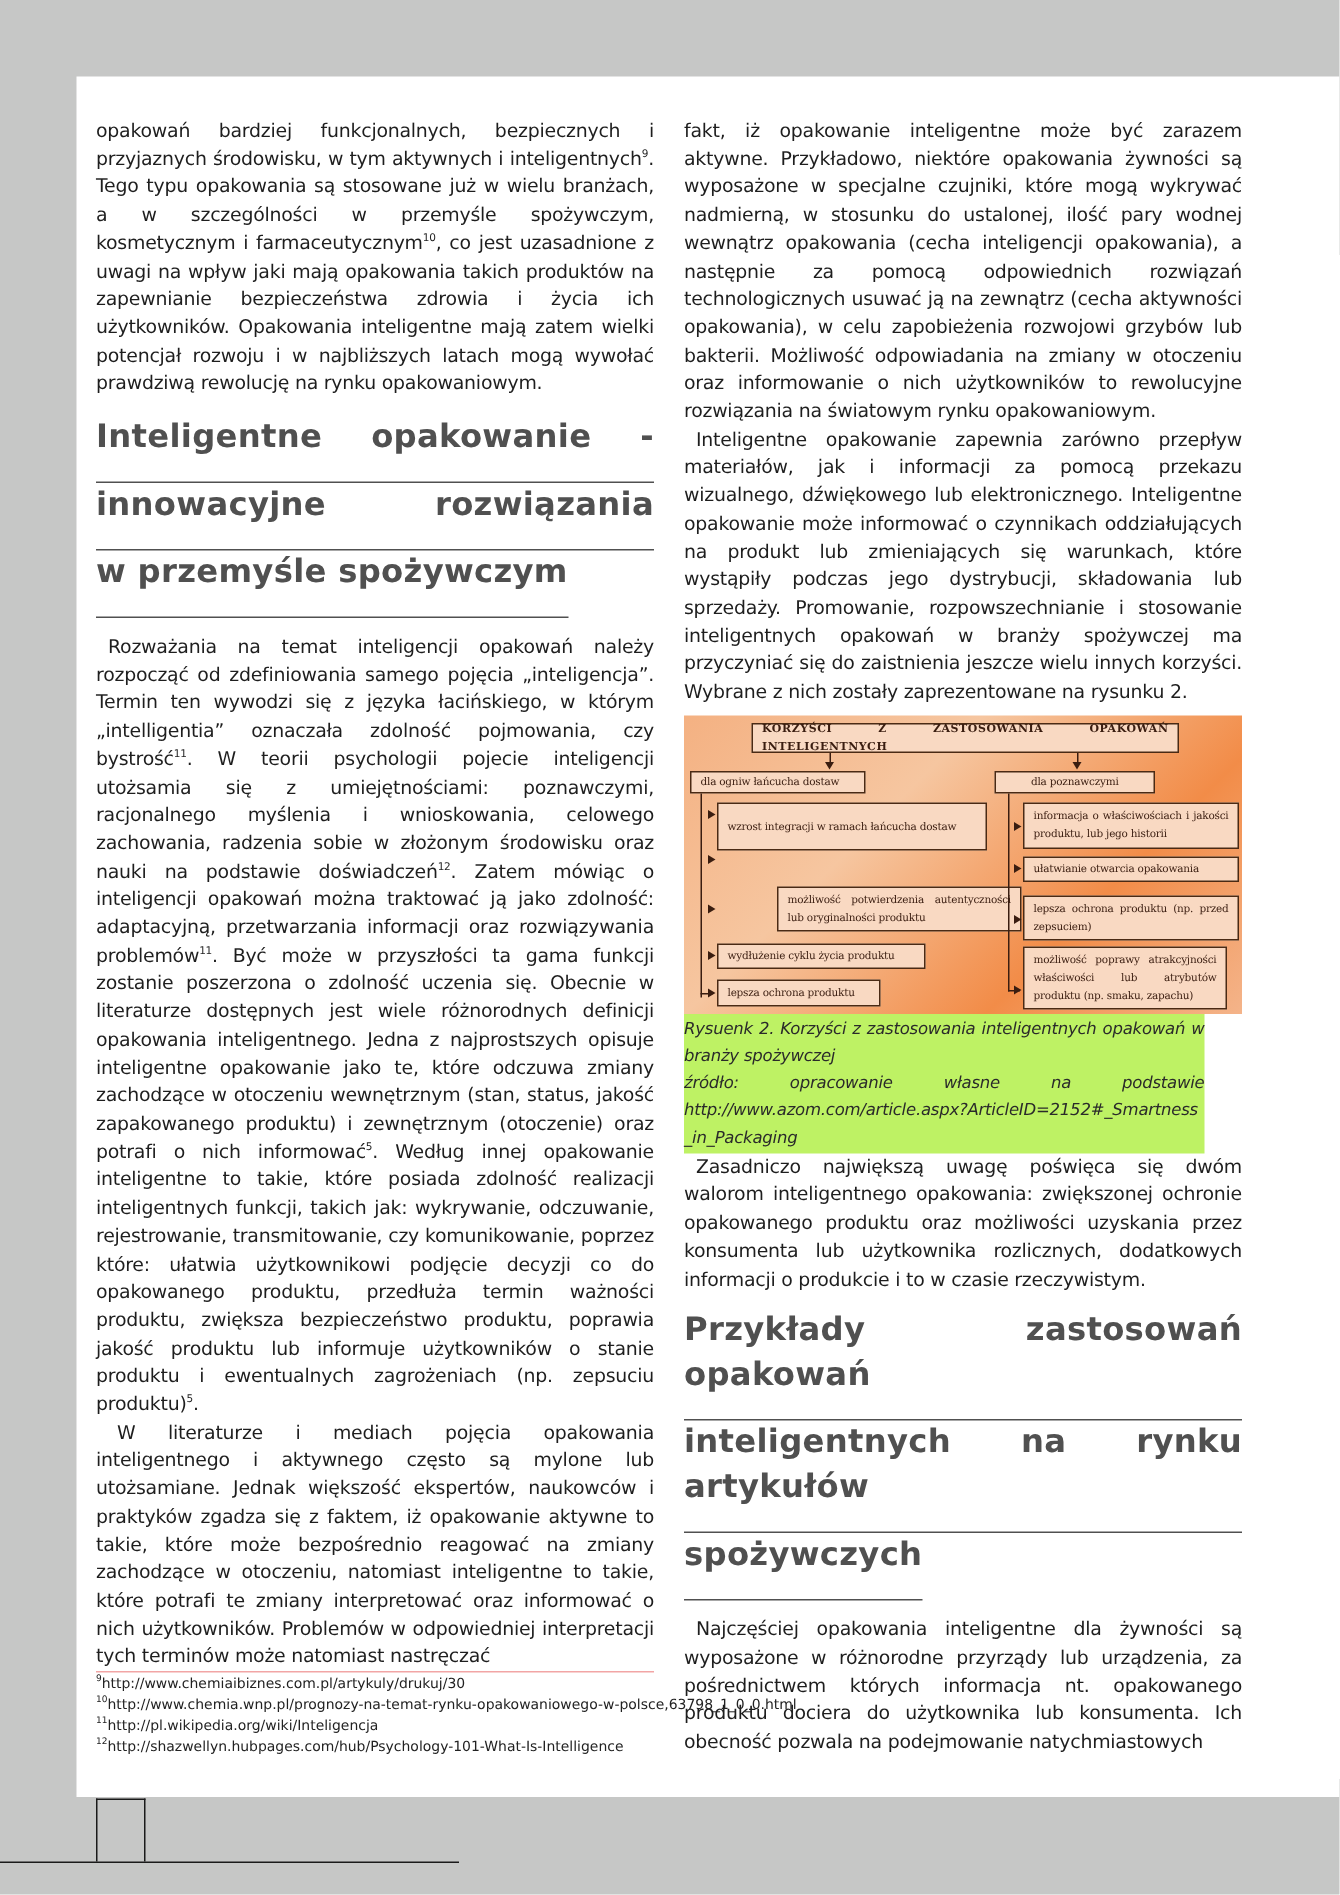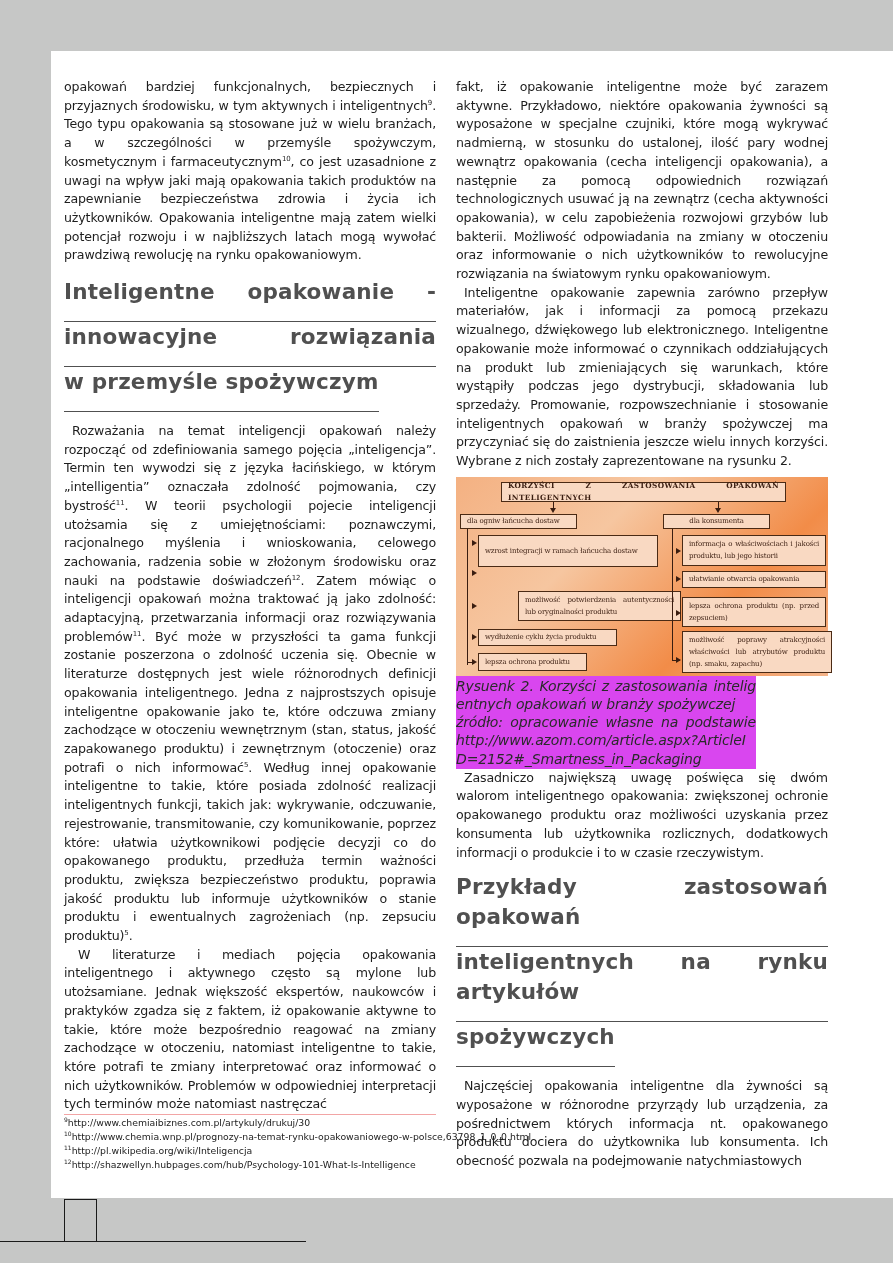--- a/index.html
+++ b/index.html
@@ -45,22 +45,22 @@
     position:absolute; background:#f9d9c2; border:1px solid #4a2a14;
     box-sizing:border-box; padding:2px 6px; line-height:12px;
     display:flex; align-items:center;
   }
   .ftitle { font-weight:bold; font-size:7.3px; letter-spacing:0.4px; justify-content:center; }
   .fline { position:absolute; background:#3a1d10; }
   .arrow-down { position:absolute; width:0; height:0; border-left:3px solid transparent; border-right:3px solid transparent; border-top:5px solid #3a1d10; }
   .arrow-right { position:absolute; width:0; height:0; border-top:3px solid transparent; border-bottom:3px solid transparent; border-left:5px solid #3a1d10; }
 
   .caption {
-    background:#d946ef; width:300px; padding:1px 0 1px 0;
-    font-style:italic; font-size:14px; line-height:18.2px; color:#2a2a2a;
+    background:#bef264; width:347px; padding:1px 0 1px 0;
+    font-style:italic; font-size:11px; line-height:18.2px; color:#2a2a2a;
     text-align:justify; word-break:break-all;
   }
   .caption div { text-align:justify; }
   .caption .justify-last { text-align-last:justify; }
 
   .fn-rule { position:absolute; left:64px; top:1114px; width:372px; height:1px; background:#f2a5a5; }
   .footnotes {
     position:absolute; left:64px; top:1116px; font-size:9.3px; line-height:14.1px; color:#222;
   }
   .footnotes sup { font-size:6px; }
@@ -95,42 +95,42 @@
   <p class="indent">Inteligentne opakowanie zapewnia zarówno przepływ materiałów, jak i informacji za pomocą przekazu wizualnego, dźwiękowego lub elektronicznego. Inteligentne opakowanie może informować o czynnikach oddziałujących na produkt lub zmieniających się warunkach, które wystąpiły podczas jego dystrybucji, składowania lub sprzedaży. Promowanie, rozpowszechnianie i stosowanie inteligentnych opakowań w branży spożywczej ma przyczyniać się do zaistnienia jeszcze wielu innych korzyści. Wybrane z nich zostały zaprezentowane na rysunku 2.</p>
 
   <div class="figure">
     <div class="fbox ftitle" style="left:45px;top:5px;width:285px;height:20px;">KORZYŚCI Z ZASTOSOWANIA OPAKOWAŃ INTELIGENTNYCH</div>
     <div class="fline" style="left:97px;top:25px;width:1px;height:8px;"></div>
     <div class="arrow-down" style="left:94px;top:31px;"></div>
     <div class="fline" style="left:262px;top:25px;width:1px;height:8px;"></div>
     <div class="arrow-down" style="left:259px;top:31px;"></div>
 
     <div class="fbox" style="left:4px;top:37px;width:117px;height:15px;">dla ogniw łańcucha dostaw</div>
-    <div class="fbox" style="left:207px;top:37px;width:107px;height:15px;justify-content:center;">dla konsumenta</div>
+    <div class="fbox" style="left:207px;top:37px;width:107px;height:15px;justify-content:center;">dla poznawczymi</div>
 
     <div class="fline" style="left:11px;top:52px;width:1px;height:136px;"></div>
     <div class="fbox" style="left:22px;top:58px;width:180px;height:32px;">wzrost integracji w ramach łańcucha dostaw</div>
     <div class="arrow-right" style="left:16px;top:63px;"></div>
     <div class="arrow-right" style="left:16px;top:93px;"></div>
     <div class="fbox" style="left:22px;top:114px;width:163px;height:30px;margin-left:40px;">możliwość potwierdzenia autentyczności lub oryginalności produktu</div>
     <div class="arrow-right" style="left:16px;top:126px;"></div>
     <div class="fbox" style="left:22px;top:152px;width:139px;height:17px;">wydłużenie cyklu życia produktu</div>
     <div class="arrow-right" style="left:16px;top:157px;"></div>
     <div class="fbox" style="left:22px;top:176px;width:109px;height:18px;">lepsza ochrona produktu</div>
     <div class="fline" style="left:11px;top:185px;width:8px;height:1px;"></div>
     <div class="arrow-right" style="left:16px;top:182px;"></div>
 
     <div class="fline" style="left:216px;top:52px;width:1px;height:132px;"></div>
     <div class="fbox" style="left:226px;top:58px;width:144px;height:31px;">informacja o właściwościach i jakości produktu, lub jego historii</div>
     <div class="arrow-right" style="left:220px;top:71px;"></div>
     <div class="fbox" style="left:226px;top:94px;width:144px;height:17px;">ułatwianie otwarcia opakowania</div>
     <div class="arrow-right" style="left:220px;top:99px;"></div>
     <div class="fbox" style="left:226px;top:120px;width:144px;height:30px;">lepsza ochrona produktu (np. przed zepsuciem)</div>
     <div class="arrow-right" style="left:220px;top:133px;"></div>
-    <div class="fbox" style="left:226px;top:154px;width:150px;height:42px;">możliwość poprawy atrakcyjności właściwości lub atrybutów produktu (np. smaku, zapachu)</div>
+    <div class="fbox" style="left:226px;top:154px;width:136px;height:42px;">możliwość poprawy atrakcyjności właściwości lub atrybutów produktu (np. smaku, zapachu)</div>
     <div class="fline" style="left:216px;top:183px;width:8px;height:1px;"></div>
     <div class="arrow-right" style="left:220px;top:180px;"></div>
   </div>
 
   <div class="caption">
     <div>Rysuenk 2. Korzyści z zastosowania inteligentnych opakowań w branży spożywczej</div>
     <div class="justify-last">źródło: opracowanie własne na podstawie</div>
     <div>http://www.azom.com/article.aspx?ArticleID=2152#_Smartness_in_Packaging</div>
   </div>
 

